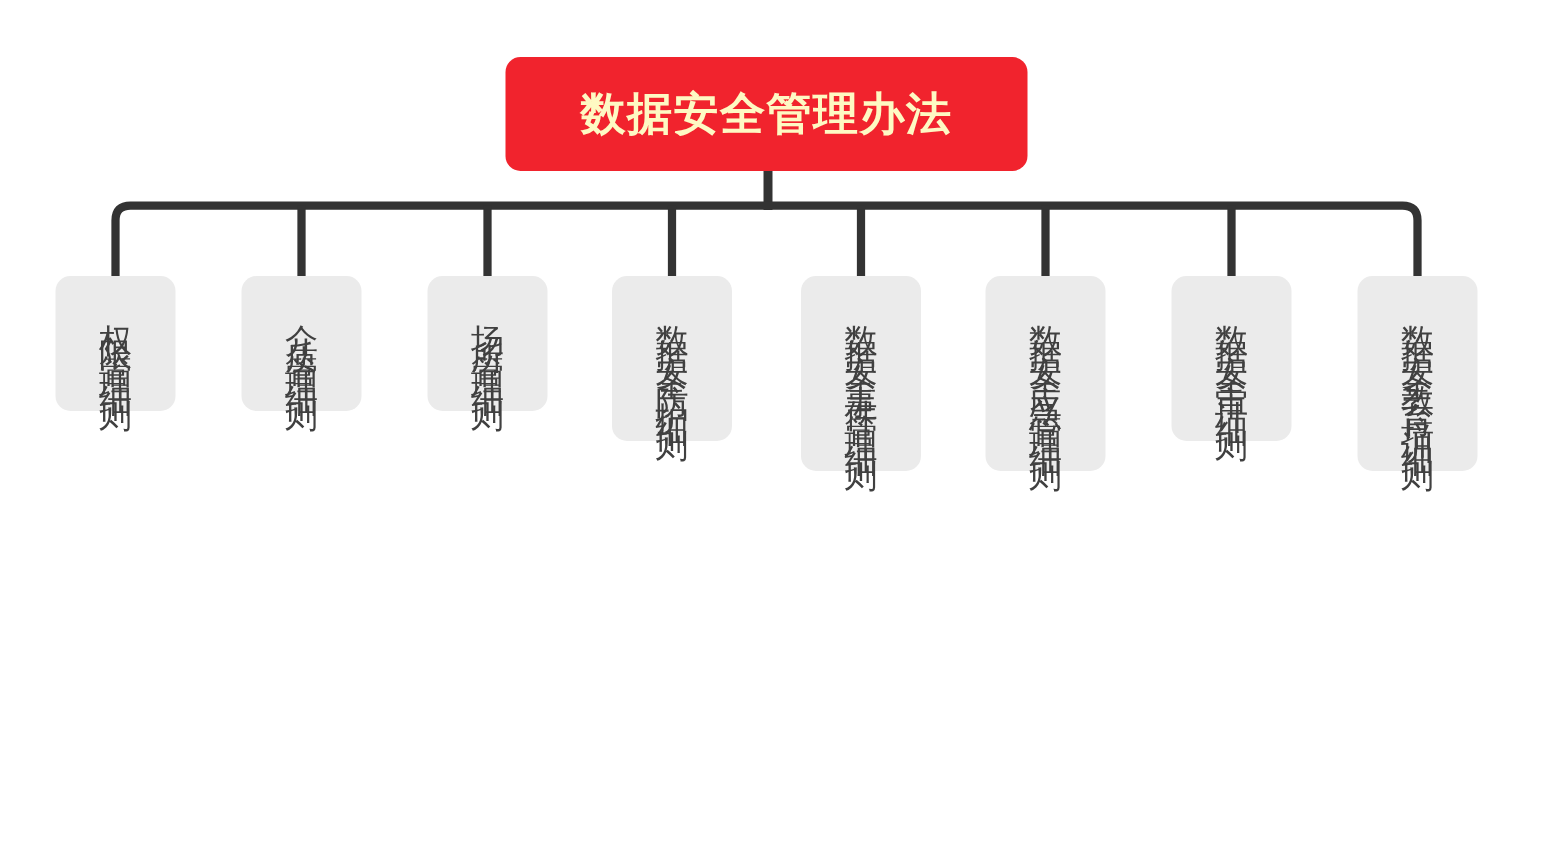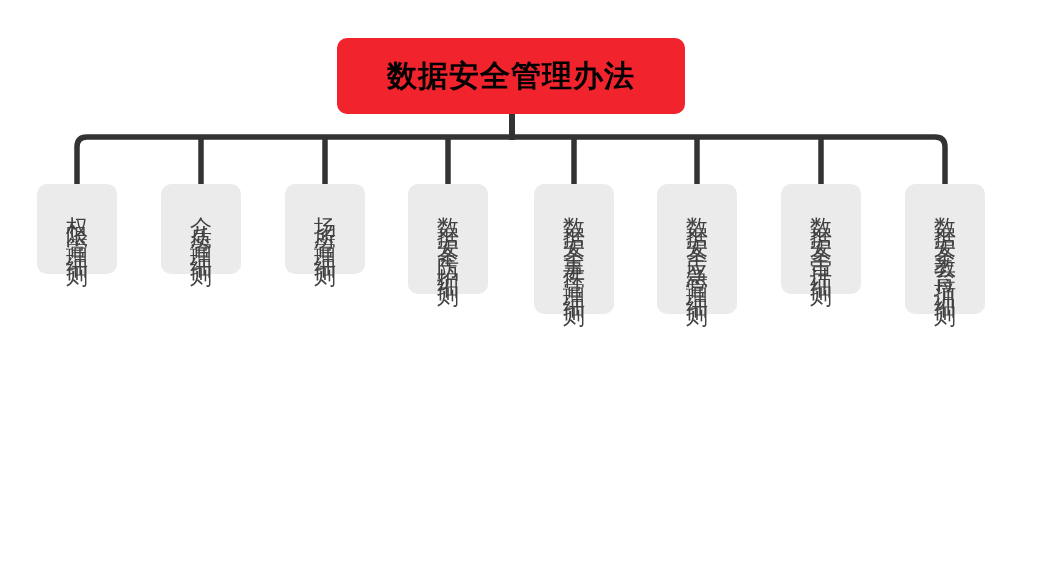--- a/index.html
+++ b/index.html
@@ -31,21 +31,21 @@
     height: 76px;
     background: #f1232d;
     border-radius: 10px;
     display: flex;
     align-items: center;
     justify-content: center;
     box-sizing: border-box;
     cursor: pointer;
   }
   .root-node .label {
-    color: #000000;
+    color: #fef9c3;
     font-size: 30px;
     font-weight: bold;
     letter-spacing: 1px;
     white-space: nowrap;
   }
   .child-node {
     position: absolute;
     top: 184px;
     width: 80px;
     background: #ebebeb;

